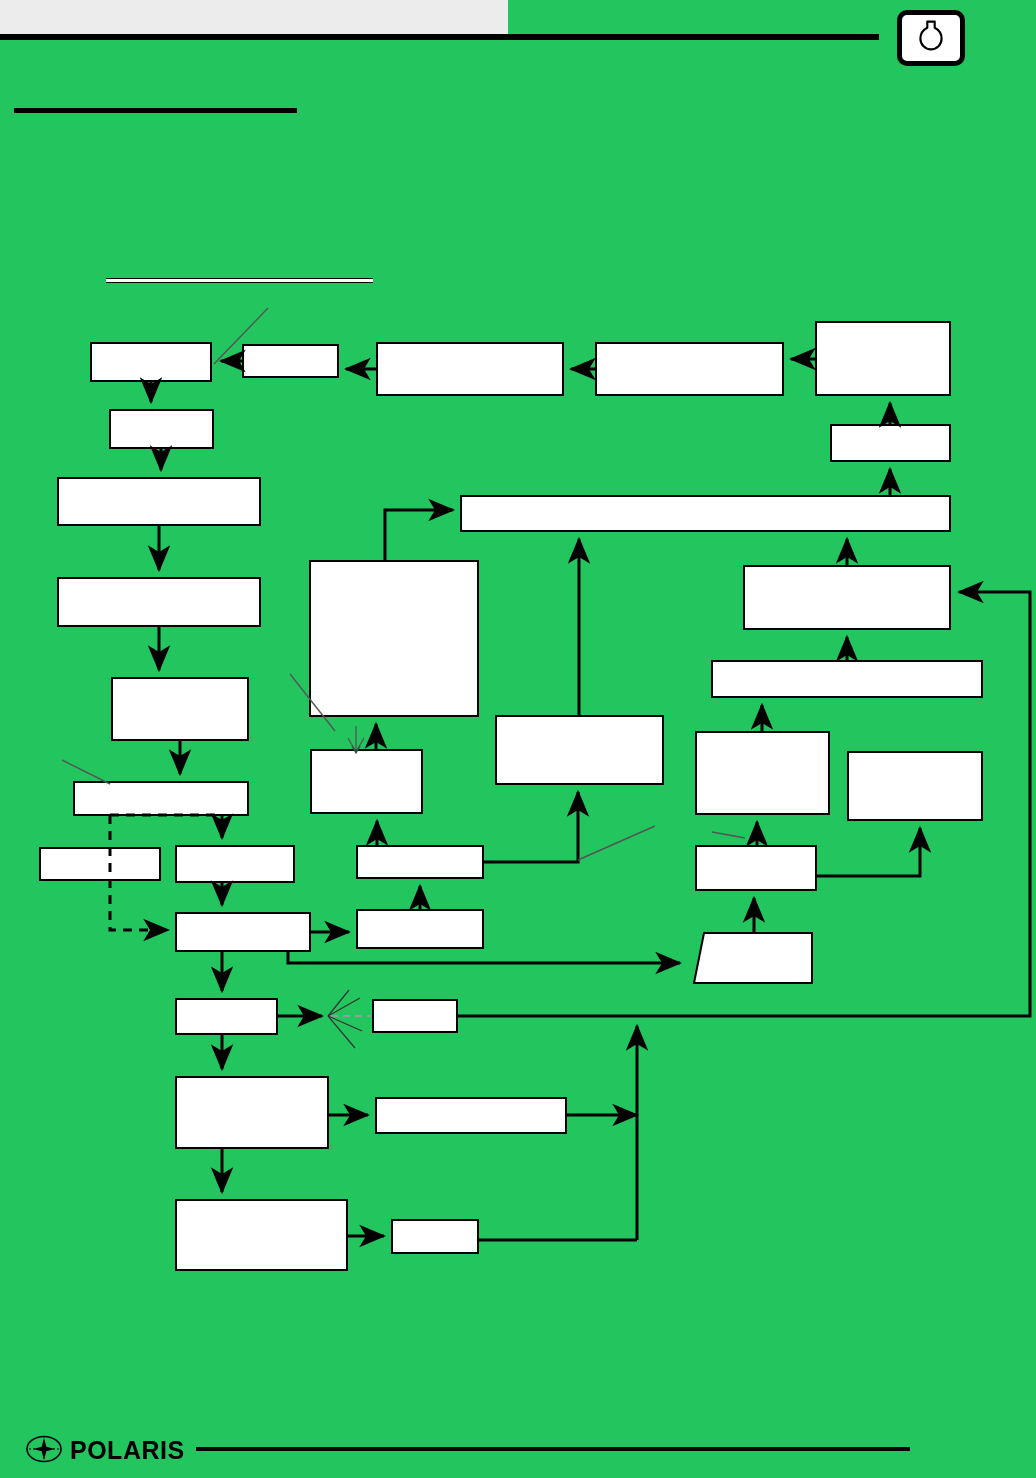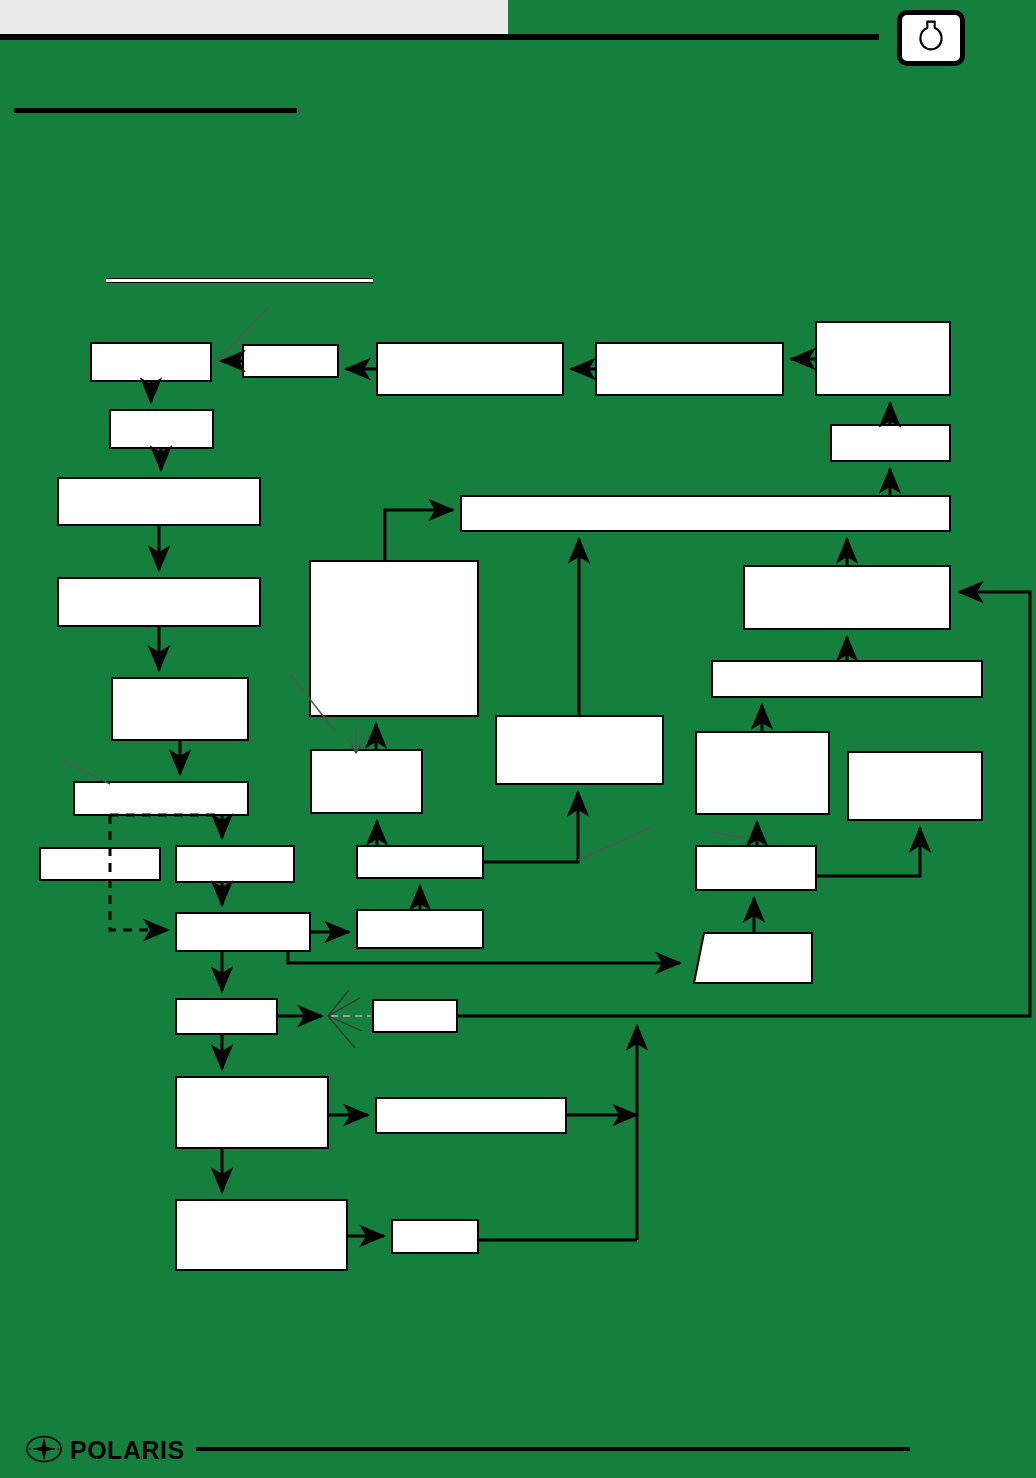--- a/index.html
+++ b/index.html
@@ -9,21 +9,21 @@
     background: #ffffff;
   }
   body {
     font-family: "Liberation Sans", sans-serif;
     color: #000000;
   }
   #page {
     position: relative;
     width: 1036px;
     height: 1478px;
-    background: #15803d;
+    background: #22c55e;
     overflow: hidden;
   }
 
   
   .hdr-grey-band {
     position: absolute;
     left: 0;
     top: 0;
     width: 508px;
     height: 34px;

